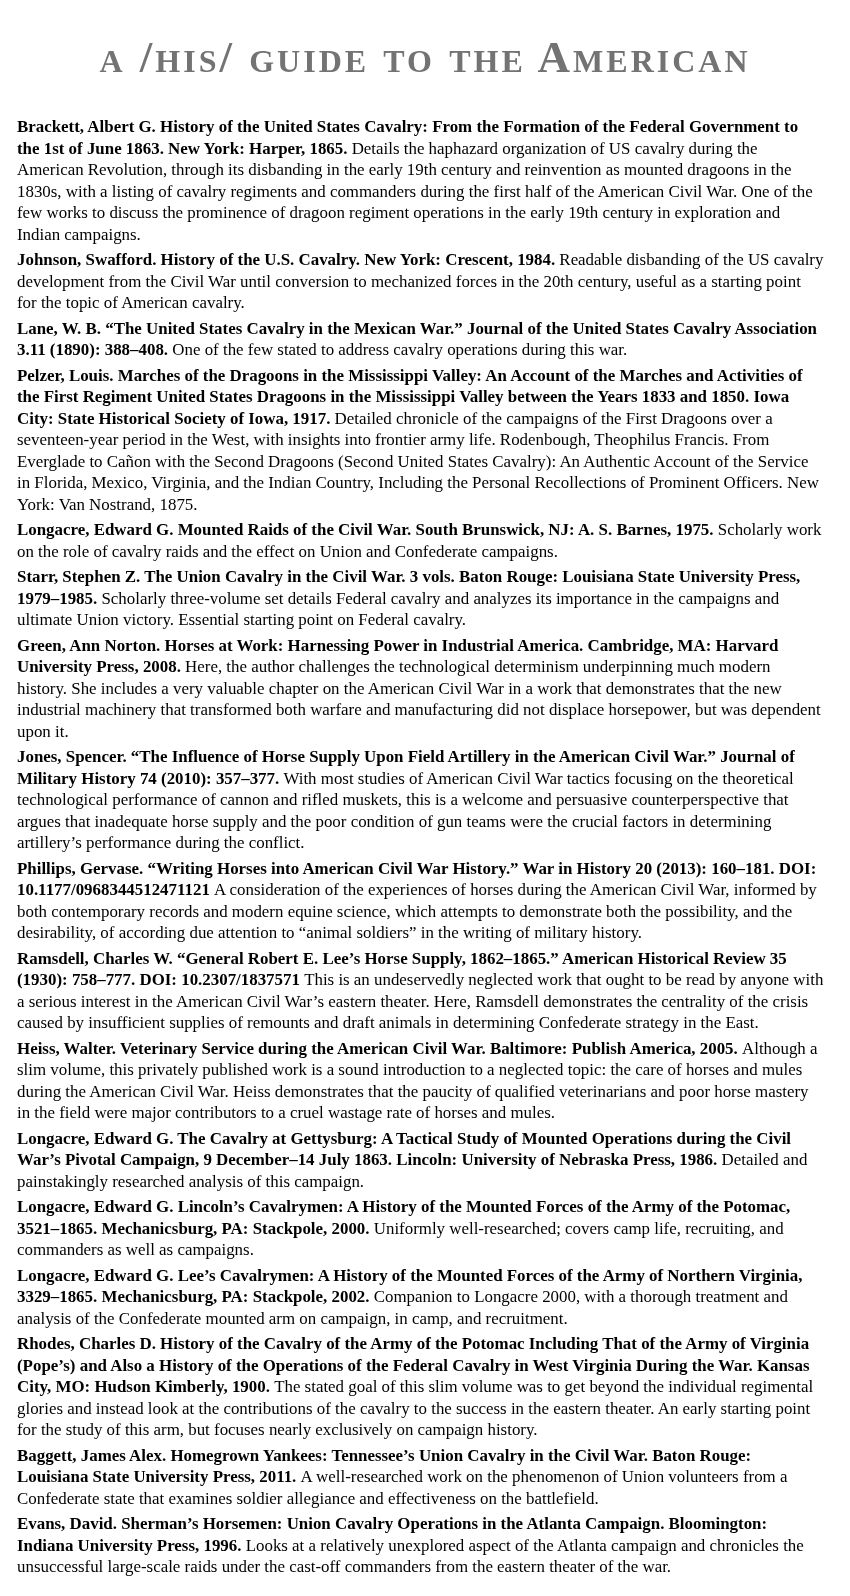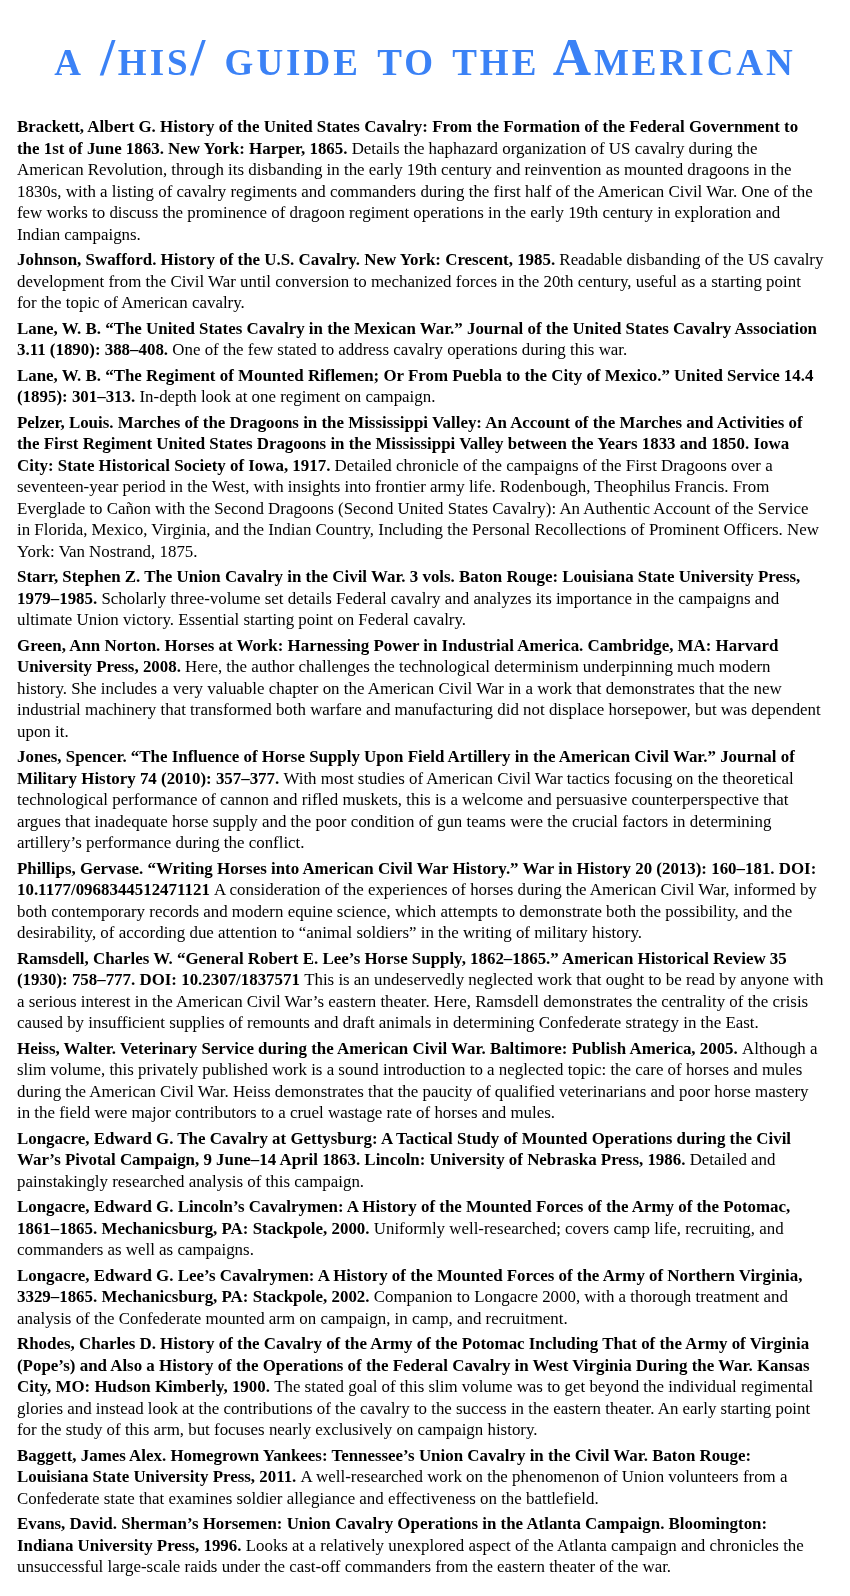--- a/index.html
+++ b/index.html
@@ -16,24 +16,24 @@
   .page {
     width: 850px;
     box-sizing: border-box;
   }
   .page-title {
     margin: 20px 10px 10px 10px;
     text-align: center;
     font-family: "Liberation Serif", serif;
     font-variant: small-caps;
     font-weight: bold;
-    font-size: 53px;
+    font-size: 45px;
     line-height: 74px;
     letter-spacing: 3px;
-    color: #3b82f6;
+    color: #737373;
   }
   .bibliography {
     margin: 0;
     padding: 8px 22px 0 13px;
     font-size: 16.9px;
     line-height: 21.5px;
     text-align: left;
   }
   .entry {
     margin: 4px;
@@ -45,30 +45,30 @@
 </style>
 </head>
 <body>
 
 <div class="page">
   <h1 class="page-title">
     <span>a /his/ guide to the American</span><br>
   </h1>
   <div class="bibliography">
       <p class="entry"><b>Brackett, Albert G. History of the United States Cavalry: From the Formation of the Federal Government to the 1st of June 1863. New York: Harper, 1865. </b><span>Details the haphazard organization of US cavalry during the American Revolution, through its disbanding in the early 19th century and reinvention as mounted dragoons in the 1830s, with a listing of cavalry regiments and commanders during the first half of the American Civil War. One of the few works to discuss the prominence of dragoon regiment operations in the early 19th century in exploration and Indian campaigns.</span></p>
-      <p class="entry"><b>Johnson, Swafford. History of the U.S. Cavalry. New York: Crescent, 1985. </b><span>Readable disbanding of the US cavalry development from the Civil War until conversion to mechanized forces in the 20th century, useful as a starting point for the topic of American cavalry.</span></p>
+      <p class="entry"><b>Johnson, Swafford. History of the U.S. Cavalry. New York: Crescent, 1984. </b><span>Readable disbanding of the US cavalry development from the Civil War until conversion to mechanized forces in the 20th century, useful as a starting point for the topic of American cavalry.</span></p>
       <p class="entry"><b>Lane, W. B. “The United States Cavalry in the Mexican War.” Journal of the United States Cavalry Association 3.11 (1890): 388–408. </b><span>One of the few stated to address cavalry operations during this war.</span></p>
-      <p class="entry"><b>Lane, W. B. “The Regiment of Mounted Riflemen; Or From Puebla to the City of Mexico.” United Service 14.4 (1895): 301–313. </b><span>In-depth look at one regiment on campaign.</span></p>
       <p class="entry"><b>Pelzer, Louis. Marches of the Dragoons in the Mississippi Valley: An Account of the Marches and Activities of the First Regiment United States Dragoons in the Mississippi Valley between the Years 1833 and 1850. Iowa City: State Historical Society of Iowa, 1917. </b><span>Detailed chronicle of the campaigns of the First Dragoons over a seventeen-year period in the West, with insights into frontier army life. Rodenbough, Theophilus Francis. From Everglade to Cañon with the Second Dragoons (Second United States Cavalry): An Authentic Account of the Service in Florida, Mexico, Virginia, and the Indian Country, Including the Personal Recollections of Prominent Officers. New York: Van Nostrand, 1875.</span></p>
+      <p class="entry"><b>Longacre, Edward G. Mounted Raids of the Civil War. South Brunswick, NJ: A. S. Barnes, 1975. </b><span>Scholarly work on the role of cavalry raids and the effect on Union and Confederate campaigns.</span></p>
       <p class="entry"><b>Starr, Stephen Z. The Union Cavalry in the Civil War. 3 vols. Baton Rouge: Louisiana State University Press, 1979–1985. </b><span>Scholarly three-volume set details Federal cavalry and analyzes its importance in the campaigns and ultimate Union victory. Essential starting point on Federal cavalry.</span></p>
       <p class="entry"><b>Green, Ann Norton. Horses at Work: Harnessing Power in Industrial America. Cambridge, MA: Harvard University Press, 2008. </b><span>Here, the author challenges the technological determinism underpinning much modern history. She includes a very valuable chapter on the American Civil War in a work that demonstrates that the new industrial machinery that transformed both warfare and manufacturing did not displace horsepower, but was dependent upon it.</span></p>
       <p class="entry"><b>Jones, Spencer. “The Influence of Horse Supply Upon Field Artillery in the American Civil War.” Journal of Military History 74 (2010): 357–377. </b><span>With most studies of American Civil War tactics focusing on the theoretical technological performance of cannon and rifled muskets, this is a welcome and persuasive counterperspective that argues that inadequate horse supply and the poor condition of gun teams were the crucial factors in determining artillery’s performance during the conflict.</span></p>
       <p class="entry"><b>Phillips, Gervase. “Writing Horses into American Civil War History.” War in History 20 (2013): 160–181. DOI: 10.1177/0968344512471121 </b><span>A consideration of the experiences of horses during the American Civil War, informed by both contemporary records and modern equine science, which attempts to demonstrate both the possibility, and the desirability, of according due attention to “animal soldiers” in the writing of military history.</span></p>
       <p class="entry"><b>Ramsdell, Charles W. “General Robert E. Lee’s Horse Supply, 1862–1865.” American Historical Review 35 (1930): 758–777. DOI: 10.2307/1837571 </b><span>This is an undeservedly neglected work that ought to be read by anyone with a serious interest in the American Civil War’s eastern theater. Here, Ramsdell demonstrates the centrality of the crisis caused by insufficient supplies of remounts and draft animals in determining Confederate strategy in the East.</span></p>
       <p class="entry"><b>Heiss, Walter. Veterinary Service during the American Civil War. Baltimore: Publish America, 2005. </b><span>Although a slim volume, this privately published work is a sound introduction to a neglected topic: the care of horses and mules during the American Civil War. Heiss demonstrates that the paucity of qualified veterinarians and poor horse mastery in the field were major contributors to a cruel wastage rate of horses and mules.</span></p>
-      <p class="entry"><b>Longacre, Edward G. The Cavalry at Gettysburg: A Tactical Study of Mounted Operations during the Civil War’s Pivotal Campaign, 9 June–14 April 1863. Lincoln: University of Nebraska Press, 1986. </b><span>Detailed and painstakingly researched analysis of this campaign.</span></p>
-      <p class="entry"><b>Longacre, Edward G. Lincoln’s Cavalrymen: A History of the Mounted Forces of the Army of the Potomac, 1861–1865. Mechanicsburg, PA: Stackpole, 2000. </b><span>Uniformly well-researched; covers camp life, recruiting, and commanders as well as campaigns.</span></p>
+      <p class="entry"><b>Longacre, Edward G. The Cavalry at Gettysburg: A Tactical Study of Mounted Operations during the Civil War’s Pivotal Campaign, 9 December–14 July 1863. Lincoln: University of Nebraska Press, 1986. </b><span>Detailed and painstakingly researched analysis of this campaign.</span></p>
+      <p class="entry"><b>Longacre, Edward G. Lincoln’s Cavalrymen: A History of the Mounted Forces of the Army of the Potomac, 3521–1865. Mechanicsburg, PA: Stackpole, 2000. </b><span>Uniformly well-researched; covers camp life, recruiting, and commanders as well as campaigns.</span></p>
       <p class="entry"><b>Longacre, Edward G. Lee’s Cavalrymen: A History of the Mounted Forces of the Army of Northern Virginia, 3329–1865. Mechanicsburg, PA: Stackpole, 2002. </b><span>Companion to Longacre 2000, with a thorough treatment and analysis of the Confederate mounted arm on campaign, in camp, and recruitment.</span></p>
       <p class="entry"><b>Rhodes, Charles D. History of the Cavalry of the Army of the Potomac Including That of the Army of Virginia (Pope’s) and Also a History of the Operations of the Federal Cavalry in West Virginia During the War. Kansas City, MO: Hudson Kimberly, 1900. </b><span>The stated goal of this slim volume was to get beyond the individual regimental glories and instead look at the contributions of the cavalry to the success in the eastern theater. An early starting point for the study of this arm, but focuses nearly exclusively on campaign history.</span></p>
       <p class="entry"><b>Baggett, James Alex. Homegrown Yankees: Tennessee’s Union Cavalry in the Civil War. Baton Rouge: Louisiana State University Press, 2011. </b><span>A well-researched work on the phenomenon of Union volunteers from a Confederate state that examines soldier allegiance and effectiveness on the battlefield.</span></p>
       <p class="entry"><b>Evans, David. Sherman’s Horsemen: Union Cavalry Operations in the Atlanta Campaign. Bloomington: Indiana University Press, 1996. </b><span>Looks at a relatively unexplored aspect of the Atlanta campaign and chronicles the unsuccessful large-scale raids under the cast-off commanders from the eastern theater of the war.</span></p>
     </div>
 </div>
 
 </body></html>

